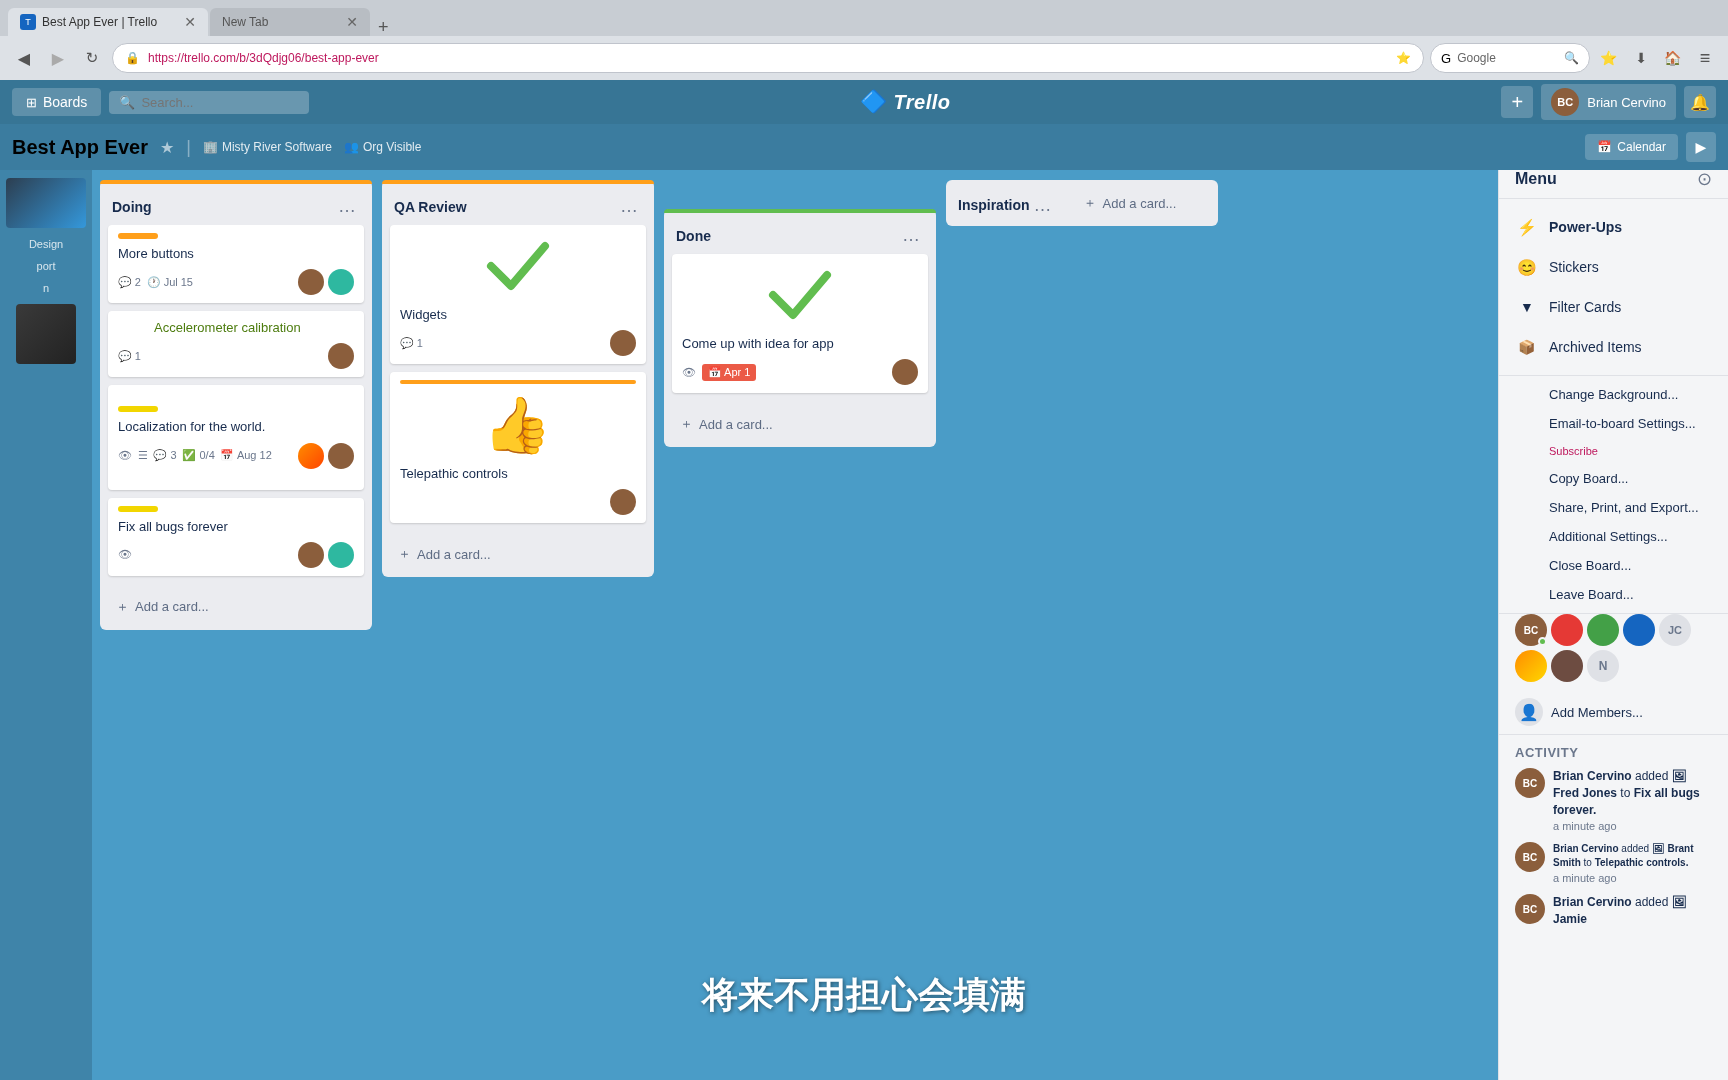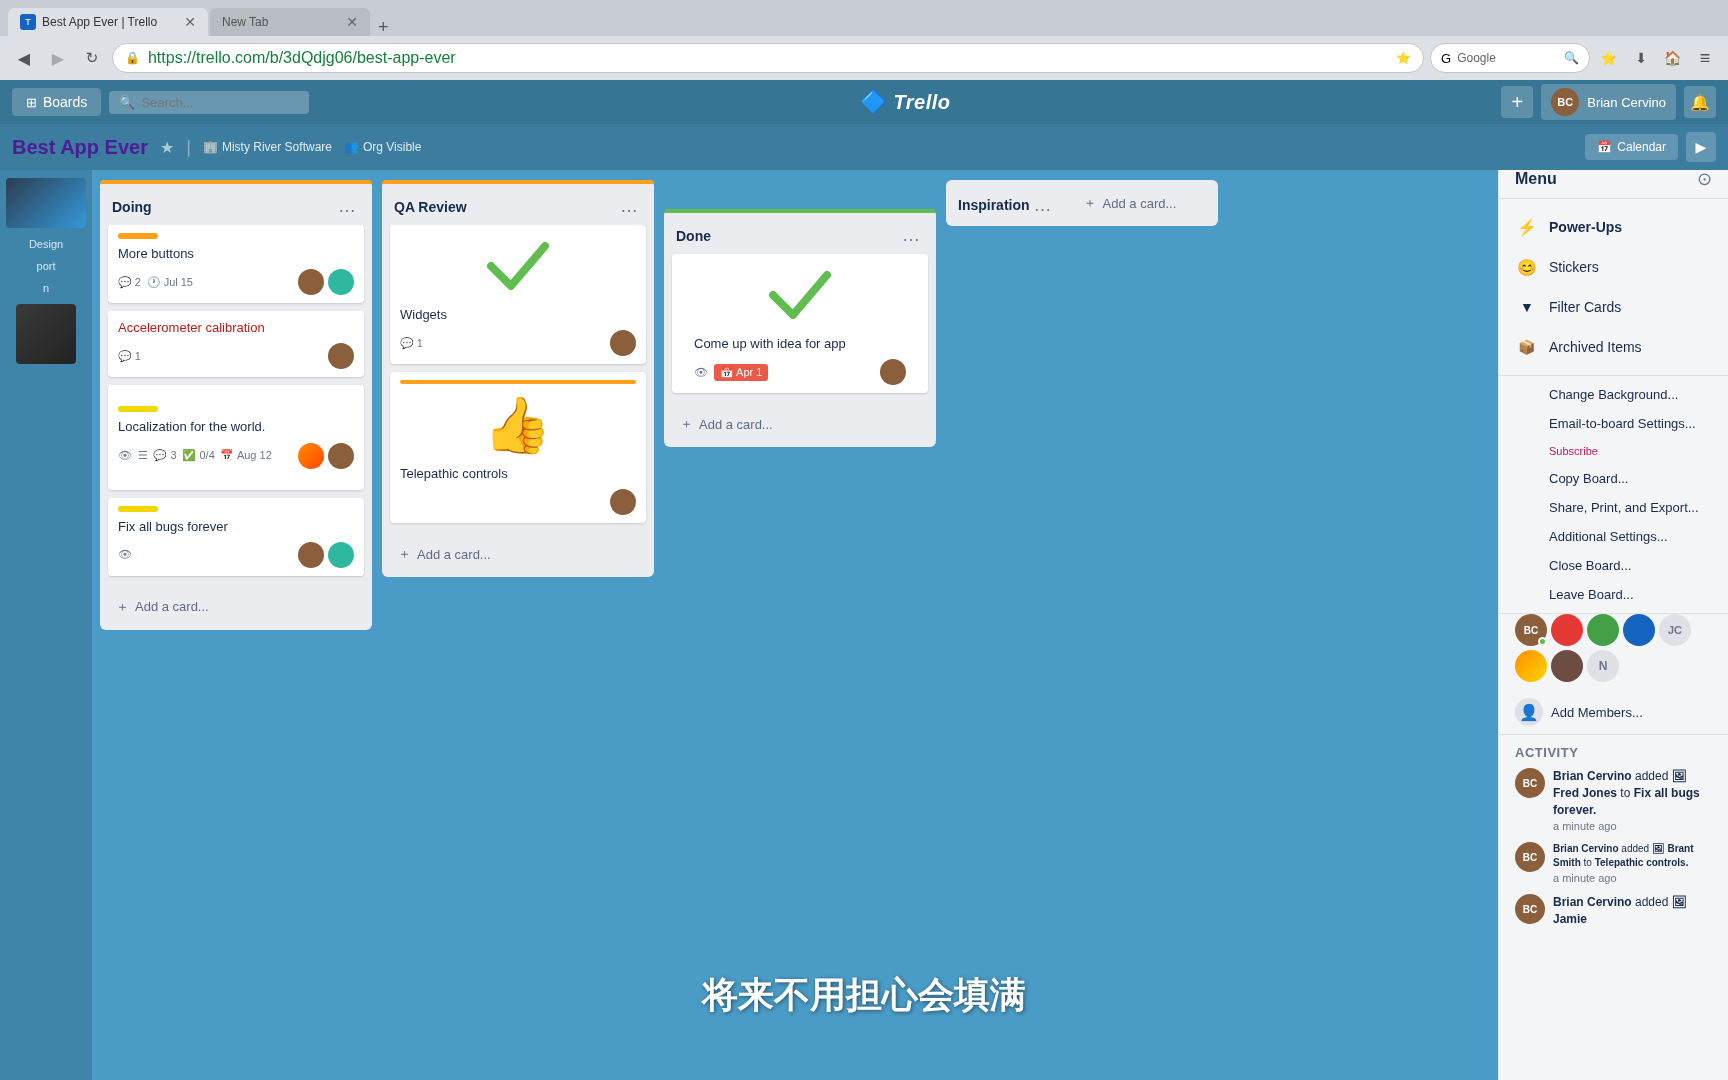--- a/index.html
+++ b/index.html
@@ -22,21 +22,21 @@
     </div>
     <button style="background:transparent;border:none;font-size:18px;color:#555;cursor:pointer;padding:0 8px;line-height:1;">+</button>
   </div>
 
   <div style="display:flex;align-items:center;padding:6px 10px;gap:6px;background:#dde1e6;height:44px;">
     <button style="width:28px;height:28px;border:none;background:transparent;border-radius:50%;color:#555;font-size:16px;cursor:pointer;display:flex;align-items:center;justify-content:center;">◀</button>
     <button style="width:28px;height:28px;border:none;background:transparent;border-radius:50%;color:#aaa;font-size:16px;cursor:pointer;display:flex;align-items:center;justify-content:center;">▶</button>
     <button style="width:28px;height:28px;border:none;background:transparent;border-radius:50%;color:#555;font-size:15px;cursor:pointer;display:flex;align-items:center;justify-content:center;">↻</button>
     <div style="flex:1;display:flex;align-items:center;background:white;border-radius:20px;padding:4px 12px;height:30px;border:1px solid #c0c4cc;gap:8px;">
       <span style="font-size:12px;color:#666;">🔒</span>
-      <span style="font-size:16px;color:#15803d;flex:1;">https://trello.com/b/3dQdjg06/best-app-ever</span>
+      <span style="font-size:12px;color:#be185d;flex:1;">https://trello.com/b/3dQdjg06/best-app-ever</span>
       <span style="font-size:12px;color:#999;">⭐</span>
     </div>
     <div style="display:flex;align-items:center;background:white;border-radius:20px;padding:4px 10px;width:160px;height:30px;border:1px solid #c0c4cc;gap:6px;">
       <span style="font-size:13px;">G</span>
       <span style="font-size:12px;color:#666;flex:1;">Google</span>
       <span style="font-size:12px;color:#666;">🔍</span>
     </div>
     <button style="width:26px;height:26px;background:transparent;border:none;color:#555;font-size:14px;cursor:pointer;display:flex;align-items:center;justify-content:center;">⭐</button>
     <button style="width:26px;height:26px;background:transparent;border:none;color:#555;font-size:14px;cursor:pointer;display:flex;align-items:center;justify-content:center;">⬇</button>
     <button style="width:26px;height:26px;background:transparent;border:none;color:#555;font-size:14px;cursor:pointer;display:flex;align-items:center;justify-content:center;">🏠</button>
@@ -65,21 +65,21 @@
       <button style="background:rgba(255,255,255,0.2);border:none;color:white;width:32px;height:32px;border-radius:4px;font-size:20px;cursor:pointer;display:flex;align-items:center;justify-content:center;">+</button>
       <div style="display:flex;align-items:center;gap:8px;background:rgba(255,255,255,0.2);border:none;color:white;padding:4px 10px;border-radius:4px;cursor:pointer;">
         <div style="width:28px;height:28px;border-radius:50%;background:#8b5e3c;display:flex;align-items:center;justify-content:center;color:white;font-size:11px;font-weight:bold;">BC</div>
         <span style="font-size:13px;color:white;">Brian Cervino</span>
       </div>
       <button style="background:rgba(255,255,255,0.2);border:none;color:white;width:32px;height:32px;border-radius:4px;font-size:16px;cursor:pointer;display:flex;align-items:center;justify-content:center;">🔔</button>
     </div>
   </div>
 
   <div style="background:rgba(0,0,0,0.2);display:flex;align-items:center;padding:8px 12px;gap:12px;">
-    <span style="color:#4c1d95;font-size:20px;font-weight:700;">Best App Ever</span>
+    <span style="color:#000000;font-size:20px;font-weight:700;">Best App Ever</span>
     <span style="color:rgba(255,255,255,0.6);font-size:16px;cursor:pointer;">★</span>
     <div style="color:rgba(255,255,255,0.4);font-size:18px;">|</div>
     <div style="display:flex;align-items:center;gap:4px;color:rgba(255,255,255,0.85);font-size:12px;cursor:pointer;">
       <span>🏢</span>
       <span>Misty River Software</span>
     </div>
     <div style="display:flex;align-items:center;gap:4px;color:rgba(255,255,255,0.85);font-size:12px;cursor:pointer;">
       <span>👥</span>
       <span>Org Visible</span>
     </div>
@@ -123,21 +123,21 @@
               <span style="color:#6b778c;font-size:11px;">💬 2</span>
               <span style="color:#6b778c;font-size:11px;">🕐 Jul 15</span>
               <div style="margin-left:auto;display:flex;gap:4px;">
                 <div style="width:26px;height:26px;border-radius:50%;background:#8b5e3c;"></div>
                 <div style="width:26px;height:26px;border-radius:50%;background:#2eb8a0;"></div>
               </div>
             </div>
           </div>
 
           <div style="background:white;border-radius:4px;margin-bottom:8px;padding:8px 10px;cursor:pointer;box-shadow:0 1px 2px rgba(0,0,0,0.15);">
-            <div style="font-size:13px;color:#b91c1c;line-height:1.4;margin-bottom:6px;">Accelerometer calibration</div>
+            <div style="font-size:13px;color:#4d7c0f;line-height:1.4;margin-bottom:6px;margin-left:36px;">Accelerometer calibration</div>
             <div style="display:flex;align-items:center;gap:6px;">
               <span style="color:#6b778c;font-size:11px;">💬 1</span>
               <div style="margin-left:auto;display:flex;gap:4px;">
                 <div style="width:26px;height:26px;border-radius:50%;background:#8b5e3c;"></div>
               </div>
             </div>
           </div>
 
           <div style="background:white;border-radius:4px;margin-bottom:8px;padding:21px 10px;cursor:pointer;box-shadow:0 1px 2px rgba(0,0,0,0.15);">
             <div style="height:6px;background:#f2d600;border-radius:3px;margin-bottom:6px;width:40px;"></div>
@@ -218,21 +218,21 @@
       </div>
 
       <div style="background:#ebecf0;border-radius:6px;width:272px;min-width:272px;max-height:640px;display:flex;flex-direction:column;margin-top:29px;">
         <div style="height:4px;background:#61bd4f;border-radius:6px 6px 0 0;margin:0;"></div>
         <div style="display:flex;align-items:center;justify-content:space-between;padding:10px 12px 6px;">
           <span style="font-weight:700;font-size:14px;color:#172b4d;">Done</span>
           <button style="background:transparent;border:none;color:#6b778c;cursor:pointer;font-size:18px;padding:2px 4px;border-radius:4px;">…</button>
         </div>
         <div style="padding:0 8px;">
 
-          <div style="background:white;border-radius:4px;margin-bottom:8px;padding:8px 22px;cursor:pointer;box-shadow:0 1px 2px rgba(0,0,0,0.15);">
+          <div style="background:white;border-radius:4px;margin-bottom:8px;padding:8px 10px;cursor:pointer;box-shadow:0 1px 2px rgba(0,0,0,0.15);">
             <div style="width:80px;height:65px;display:flex;align-items:center;justify-content:center;margin:0 auto 8px;">
               <svg width="70" height="60" viewBox="0 0 70 60">
                 <polyline points="8,30 28,50 62,10" fill="none" stroke="#61bd4f" stroke-width="8" stroke-linecap="round" stroke-linejoin="round"></polyline>
               </svg>
             </div>
             <div style="font-size:13px;color:#172b4d;line-height:1.4;margin-bottom:6px;">Come up with idea for app</div>
             <div style="display:flex;align-items:center;gap:6px;">
               <span style="color:#6b778c;font-size:11px;">👁</span>
               <span style="background:#eb5a46;color:white;padding:2px 6px;border-radius:3px;font-size:11px;">📅 Apr 1</span>
               <div style="margin-left:auto;">

